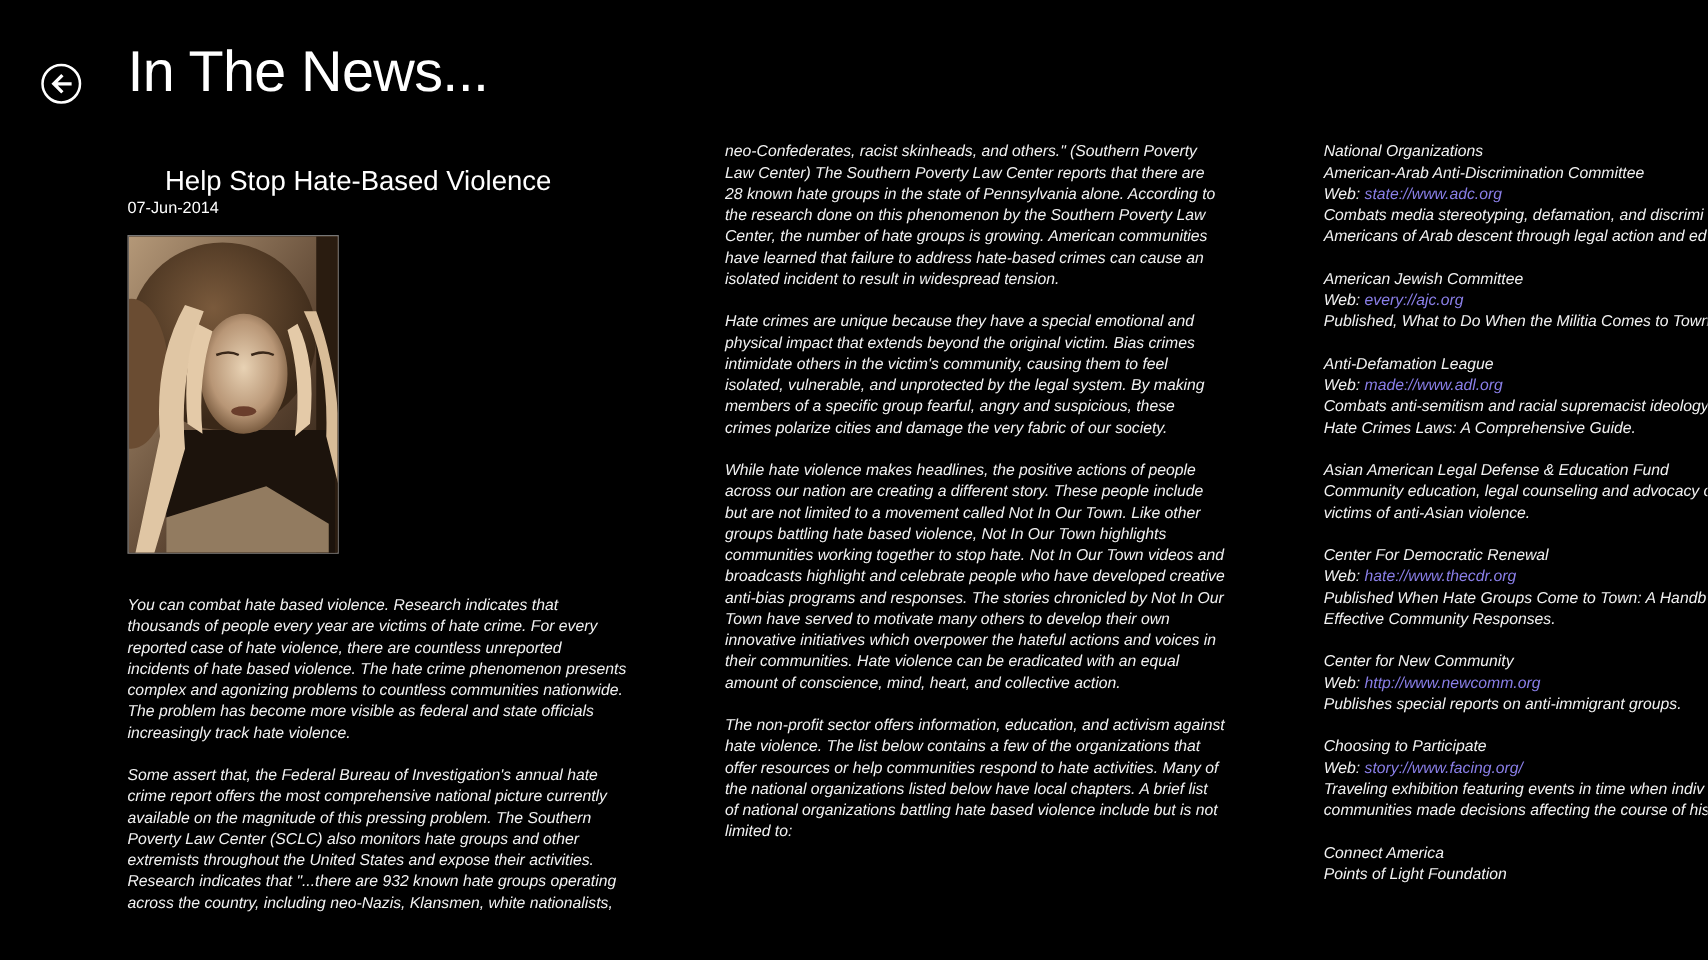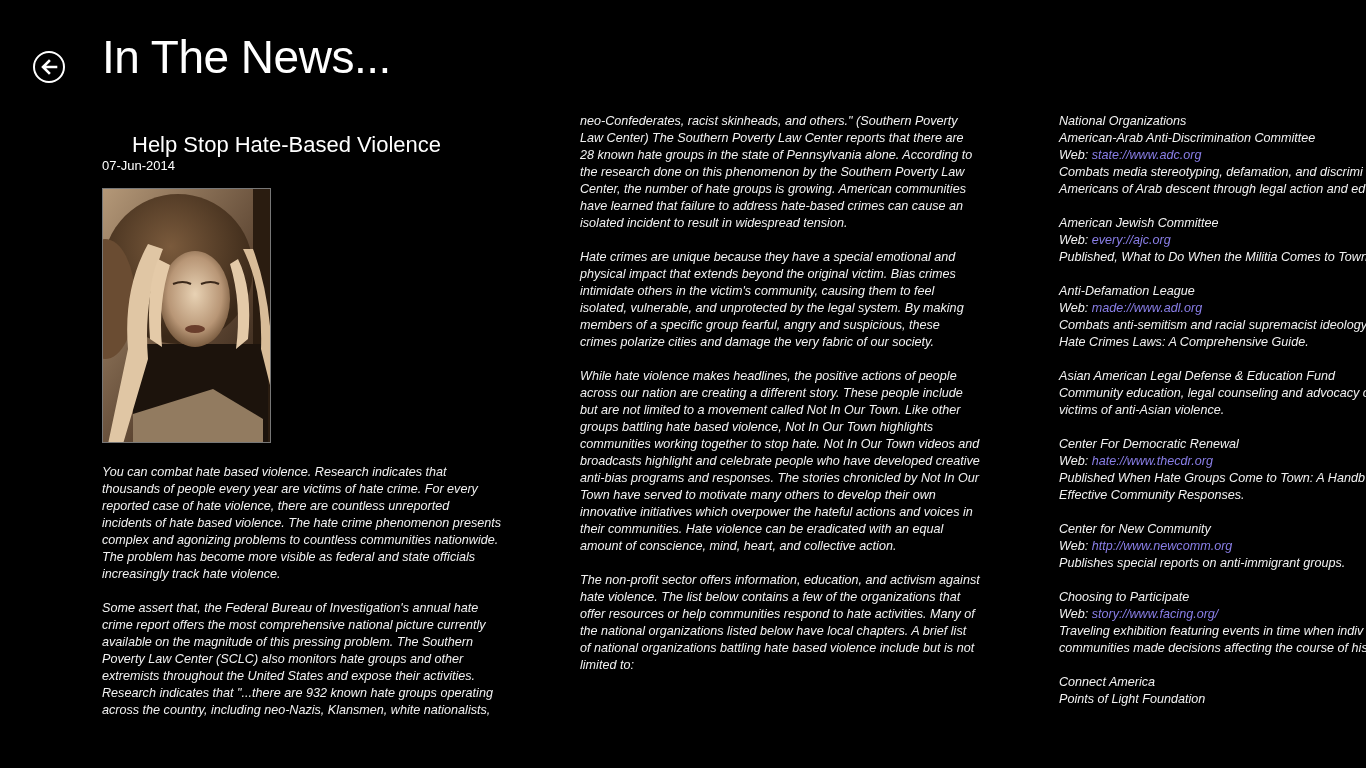--- a/index.html
+++ b/index.html
@@ -82,21 +82,21 @@
       position: absolute;
       font-family: "Liberation Sans", sans-serif;
       font-size: 12.6px;
       line-height: 17px;
       color: #f2f2f2;
       font-style: italic;
     }
     .col p {
       margin: 0 0 17px 0;
     }
-    .col-1 { left: 102px; top: 464px; width: 400px; }
+    .col-1 { left: 102px; top: 476px; width: 400px; }
     .col-2 { left: 580px; top: 113px; width: 400px; }
     .col-3 { left: 1059px; top: 113px; width: 340px; white-space: nowrap; }
     .org { margin-bottom: 17px; }
     .org div { white-space: nowrap; }
     .link { color: #8a7fe8; cursor: pointer; }
   </style>
 </head>
 <body>
 
 <div class="page">

